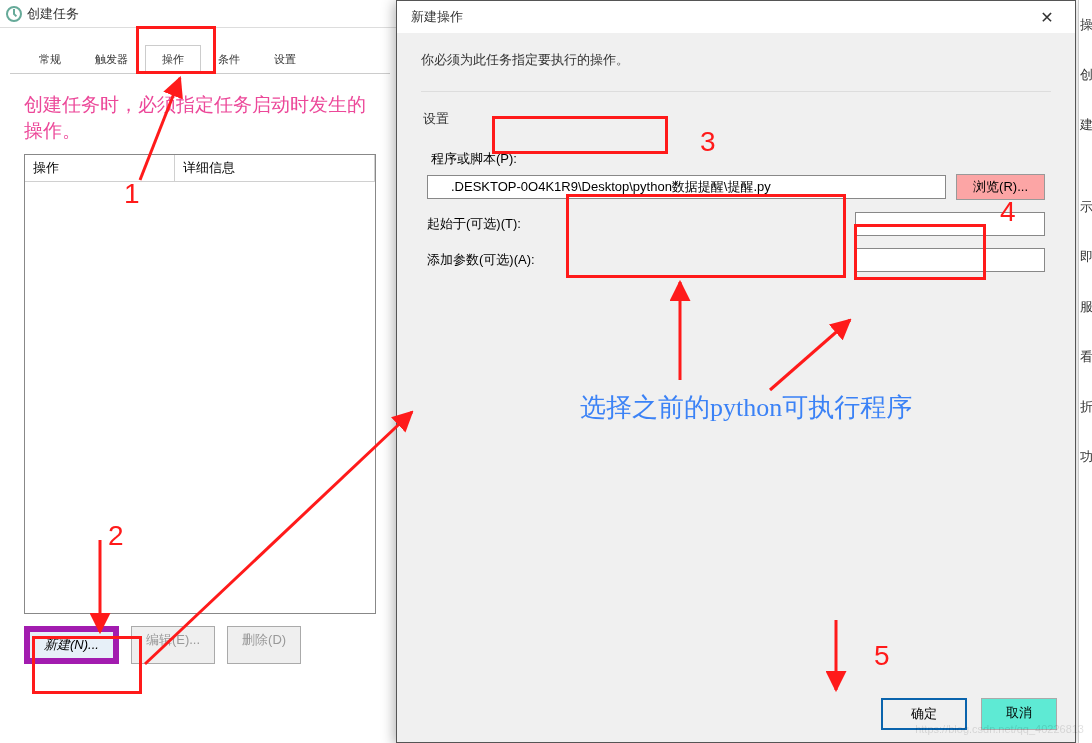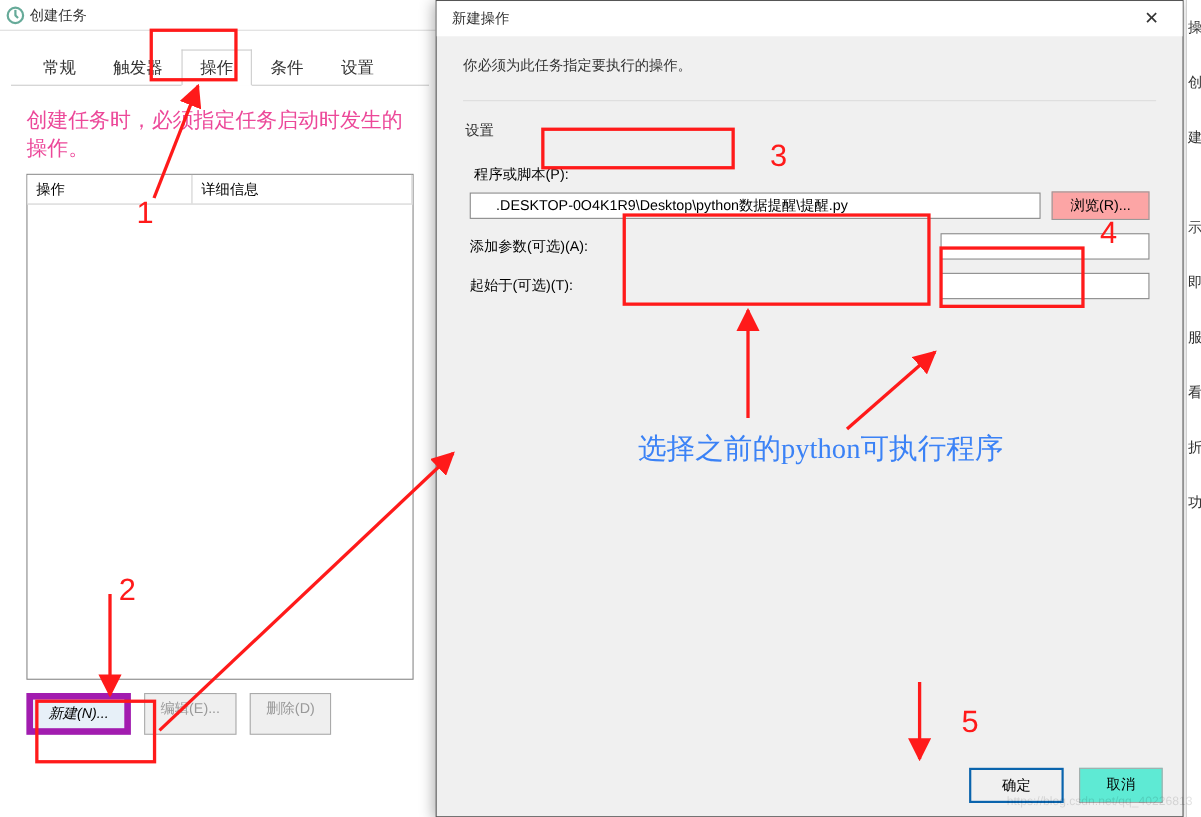--- a/index.html
+++ b/index.html
@@ -5,21 +5,21 @@
 * { box-sizing: border-box; font-family: "Microsoft YaHei", "Segoe UI", sans-serif; }
 body { margin: 0; background: #fff; width: 1092px; height: 743px; position: relative; overflow: hidden; }
 
 
 .parent-win { position: absolute; left: 0; top: 0; width: 400px; height: 743px; background: #fff; }
 .parent-title { height: 28px; display: flex; align-items: center; padding: 12px 6px; font-size: 13px; color: #333; border-bottom: 1px solid #ddd; }
 .parent-title .icon { width: 16px; height: 16px; margin-right: 5px; border: 2px solid #6a9; border-radius: 50%; position: relative; }
 .parent-title .icon::before { content: ""; position: absolute; width: 2px; height: 5px; background: #6a9; left: 5px; top: 1px; }
 .parent-title .icon::after { content: ""; position: absolute; width: 4px; height: 2px; background: #6a9; left: 5px; top: 6px; transform: rotate(45deg); }
 
-.tabs { display: flex; padding: 16px 12px 0 12px; gap: 0; font-size: 15px; border-bottom: 1px solid #ccc; margin: 0 10px; }
+.tabs { display: flex; padding: 16px 12px 0 12px; gap: 0; font-size: 11px; border-bottom: 1px solid #ccc; margin: 0 10px; }
 .tab { padding: 6px 16px; border: 1px solid transparent; cursor: default; color: #333; position: relative; top: 1px; }
 .tab.active { border: 1px solid #ccc; border-bottom: 1px solid #fff; background: #fff; }
 
 .desc { padding: 18px 24px 10px; font-size: 19px; color: #ec4899; }
 
 .table-area { margin: 0 24px; border: 1px solid #888; height: 460px; background: #fff; }
 .table-head { display: flex; border-bottom: 1px solid #d0d0d0; background: #fff; font-size: 13px; }
 .table-head .col { padding: 4px 8px; border-right: 1px solid #d0d0d0; }
 .col1 { width: 150px; }
 .col2 { flex: 1; }
@@ -101,26 +101,26 @@
     <div class="modal-msg">你必须为此任务指定要执行的操作。</div>
     <div style="border-top:1px solid #ddd;margin-bottom:18px;"></div>
     <div class="group-title">设置</div>
     <div class="group-inner">
       <div style="font-size:13px;margin:6px 0 6px 4px;">程序或脚本(P):</div>
       <div class="row2">
         <input class="input-long" value=".DESKTOP-0O4K1R9\Desktop\python数据提醒\提醒.py" style="">
         <div class="browse-btn">浏览(R)...</div>
       </div>
       <div class="row2">
-        <span class="lbl2">添加参数(可选)(A):</span>
+        <span class="lbl2">起始于(可选)(T):</span>
         <div style="flex:1"></div>
         <input class="input-short" style="">
       </div>
       <div class="row2">
-        <span class="lbl2">起始于(可选)(T):</span>
+        <span class="lbl2">添加参数(可选)(A):</span>
         <div style="flex:1"></div>
         <input class="input-short" style="">
       </div>
     </div>
   </div>
   <div class="modal-footer">
     <div class="ok-btn">确定</div>
     <div class="cancel-btn">取消</div>
   </div>
 </div>

